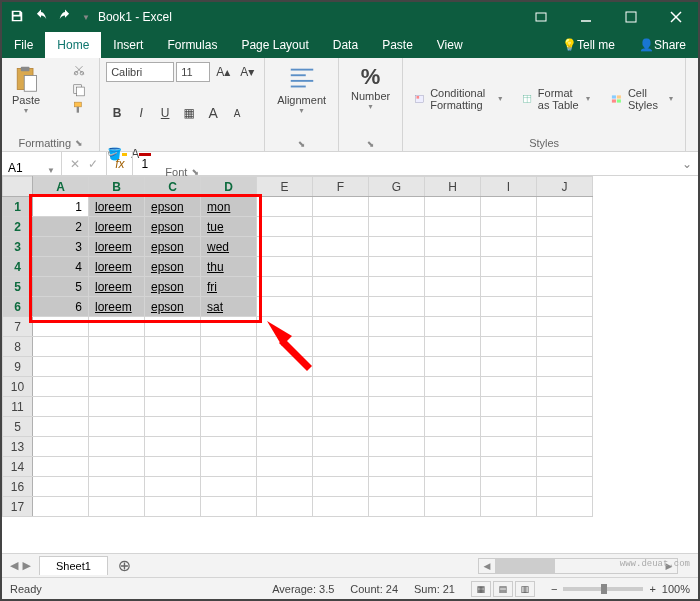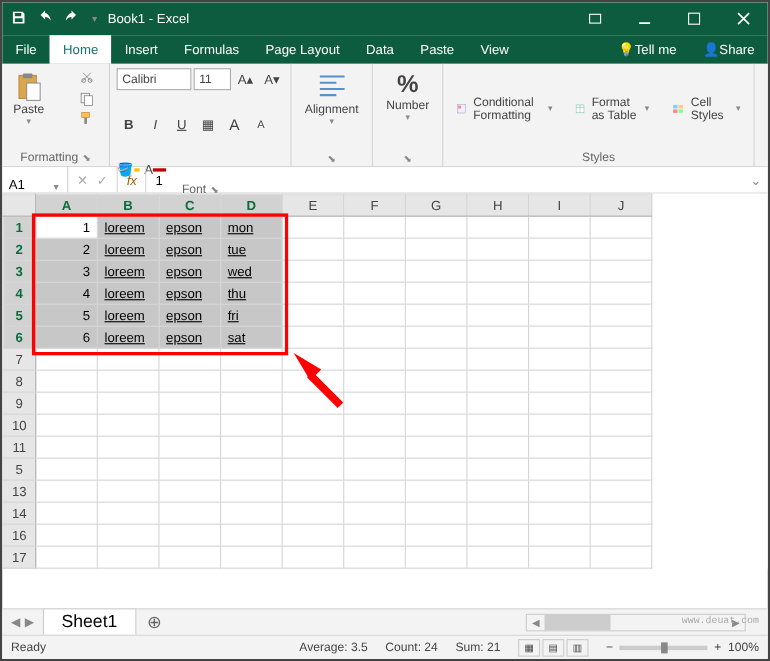--- a/index.html
+++ b/index.html
@@ -51,21 +51,21 @@
 .grid .rowhdr { width: 30px; background: #e6e6e6; color: #444; text-align: center; border-right: 1px solid #b0b0b0; }
 .grid .colhdr.sel, .grid .rowhdr.sel { background: #d2d2d2; color: #0d6b3e; font-weight: 600; }
 .grid td.cell { background: #fff; text-align: right; padding: 0 6px; }
 .grid td.cell.sel { background: #c7c7c7; }
 .grid td.cell.active { background: #fff; }
 .grid td.cell.tc { text-align: left; text-decoration: underline; }
 .red-outline { position: absolute; border: 3px solid #ff0000; pointer-events: none; }
 .arrow { position: absolute; pointer-events: none; }
 .sheets { position: absolute; bottom: 22px; left: 0; right: 0; height: 24px; background: #f3f3f3; border-top: 1px solid #d4d4d4; display: flex; align-items: center; font-size: 11px; }
 .sheets .nav { display: flex; gap: 4px; padding: 0 8px; color: #888; }
-.sheets .tab { background: #fff; border: 1px solid #ccc; border-bottom: none; padding: 3px 16px; font-size: 16px; }
+.sheets .tab { background: #fff; border: 1px solid #ccc; border-bottom: none; padding: 3px 16px; font-size: 11px; }
 .sheets .add { padding: 0 10px; color: #666; font-size: 16px; }
 .sheets .hscroll { flex: 0 0 200px; height: 16px; background: #f3f3f3; border: 1px solid #ccc; display: flex; align-items: center; margin-right: 20px; }
 .sheets .hscroll .thumb { width: 60px; height: 14px; background: #cdcdcd; }
 .sheets .hscroll .arr { width: 16px; text-align: center; color: #888; font-size: 9px; }
 .statusbar { position: absolute; bottom: 0; left: 0; right: 0; height: 22px; background: #f3f3f3; border-top: 1px solid #d4d4d4; display: flex; align-items: center; font-size: 11px; color: #444; padding: 0 8px; gap: 16px; }
 .statusbar .spacer { flex: 1; }
 .statusbar .viewbtn { display: flex; gap: 2px; }
 .statusbar .viewbtn div { width: 20px; height: 16px; border: 1px solid #ccc; display: flex; align-items: center; justify-content: center; font-size: 9px; }
 .statusbar .zoom { display: flex; align-items: center; gap: 6px; }
 .statusbar .zoom .track { width: 80px; height: 4px; background: #ccc; position: relative; }

